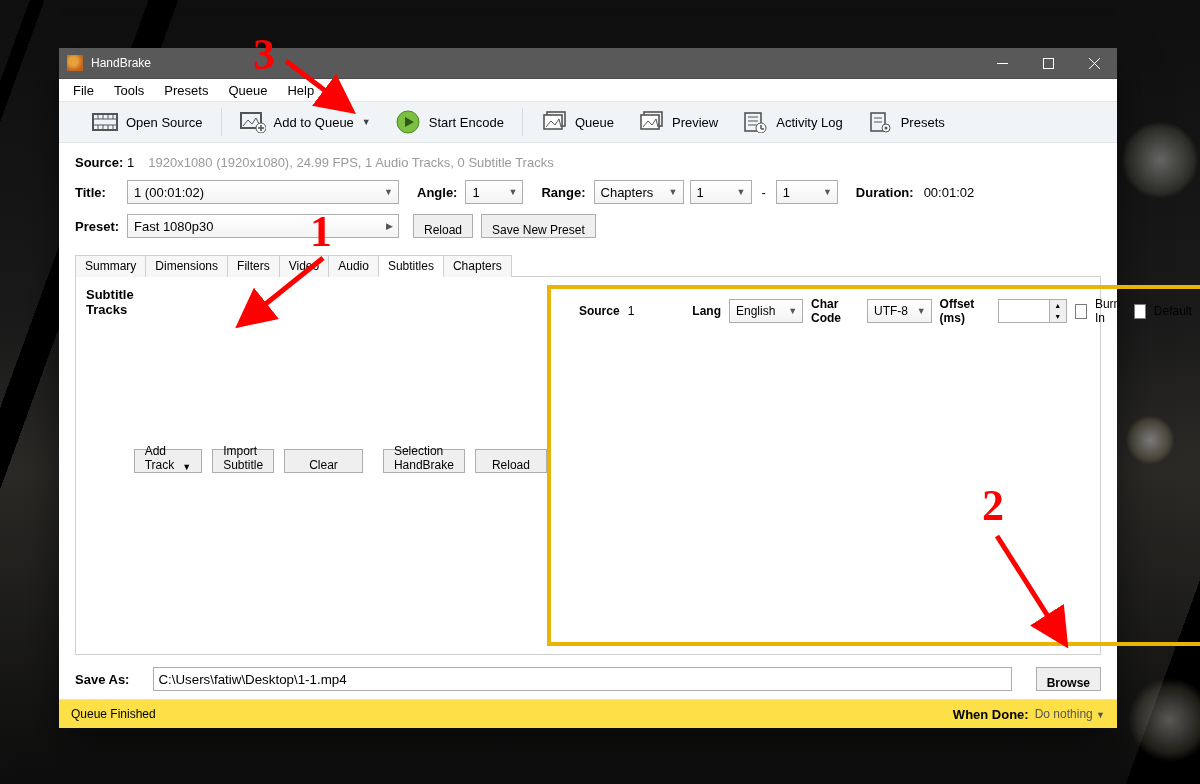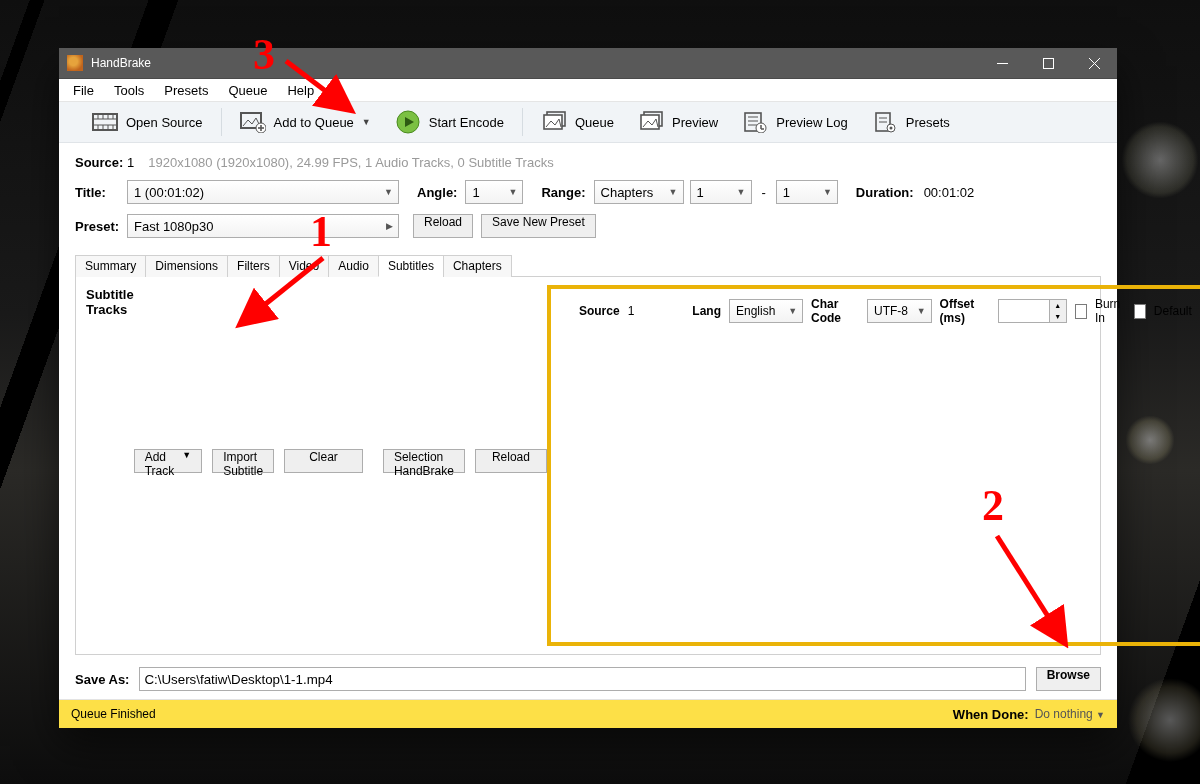--- a/index.html
+++ b/index.html
@@ -22,38 +22,38 @@
 .tb{display:flex;align-items:center;gap:8px;padding:0 8px;height:40px;color:#000}
 .tb .lab{font-size:13px}
 .sep{width:1px;height:28px;background:#d6dce1;margin:0 2px}
 .ticon{width:26px;height:24px;display:flex;align-items:center;justify-content:center}
 .content{flex:1;padding:12px 16px 0 16px;display:flex;flex-direction:column}
 .row{display:flex;align-items:center;margin-bottom:10px}
 .lbl{font-weight:600;font-size:13px}
 .gray{color:#9a9a9a}
 .sel{border:1px solid #adadad;background:linear-gradient(#fff,#f3f3f3);height:22px;display:flex;align-items:center;padding:0 6px;position:relative}
 .sel .car{position:absolute;right:5px;top:50%;transform:translateY(-50%);font-size:9px;color:#555}
-.btn{border:1px solid #adadad;background:#efefef;height:22px;padding:0 10px;display:flex;align-items:flex-start;font-size:12px}
+.btn{border:1px solid #adadad;background:#efefef;height:22px;padding:0 10px;display:flex;align-items:flex-end;font-size:12px}
 .tabs{display:flex;border-bottom:1px solid #d0d0d0;margin-top:6px}
 .tab{border:1px solid #d0d0d0;border-bottom:none;padding:3px 9px;font-size:12px;background:#f7f7f7;margin-right:-1px;position:relative;top:1px}
 .tab.active{background:#fff;border-bottom:1px solid #fff}
 .panel{border:1px solid #d0d0d0;border-top:none;flex:1;padding:8px 10px;display:flex;flex-direction:row;min-height:0}
 .subtitle-head{font-weight:600;font-size:13px;margin:2px 0 6px 0}
 .btnrow{display:flex;gap:10px;align-items:center;margin-bottom:10px}
 .btnrow .spacer{flex:1}
 .tracks{border:4px solid #eab308;flex:1;padding:8px 20px}
 .track{display:flex;align-items:center;gap:8px;font-size:12px}
 .track .lab{font-weight:600}
 .inp{border:1px solid #adadad;background:#fff;height:22px;padding:0 4px}
 .spin{display:flex}
 .spin .arrows{width:16px;display:flex;flex-direction:column;border:1px solid #adadad;border-left:none}
 .spin .arrows div{flex:1;background:#efefef;display:flex;align-items:center;justify-content:center;font-size:7px}
 .chk{width:13px;height:13px;border:1px solid #7a7a7a;background:#fff}
 .closex{width:18px;height:18px;border:2px solid #bdbdbd;border-radius:50%;display:flex;align-items:center;justify-content:center;color:#bdbdbd;font-size:11px;font-weight:bold}
-.saveas{display:flex;align-items:center;gap:10px;margin:12px 0 8px 0}
+.saveas{display:flex;align-items:center;gap:24px;margin:12px 0 8px 0}
 .saveas .inp{flex:1}
 .status{height:28px;border-top:1px solid #e3e3e3;background:#fde047;display:flex;align-items:center;padding:0 12px;font-size:12px}
 .status .spacer{flex:1}
 
 .ann{position:absolute;color:#f00;font-weight:900;font-family:Georgia,"Times New Roman",serif;pointer-events:none}
 .num{font-size:44px}
 .arrow{position:absolute;pointer-events:none}
 </style>
 </head>
 <body>
@@ -160,21 +160,21 @@
           <svg width="24" height="22">
             <rect x="2" y="2" width="16" height="18" fill="none" stroke="#555" stroke-width="1.6"></rect>
             <line x1="5" y1="6" x2="15" y2="6" stroke="#555"></line>
             <line x1="5" y1="10" x2="15" y2="10" stroke="#555"></line>
             <line x1="5" y1="14" x2="15" y2="14" stroke="#555"></line>
             <circle cx="18" cy="17" r="5" fill="#fff" stroke="#555"></circle>
             <line x1="18" y1="14" x2="18" y2="18" stroke="#555" stroke-width="1.5"></line>
             <line x1="18" y1="18" x2="21" y2="18" stroke="#555" stroke-width="1.5"></line>
           </svg>
         </span>
-      <span class="lab">Preview Log</span>
+      <span class="lab">Activity Log</span>
     </div>
     <div class="tb">
       <span class="ticon">
           <svg width="24" height="22">
             <rect x="3" y="2" width="14" height="18" fill="none" stroke="#555" stroke-width="1.6"></rect>
             <line x1="6" y1="7" x2="14" y2="7" stroke="#555"></line>
             <line x1="6" y1="11" x2="14" y2="11" stroke="#555"></line>
             <circle cx="18" cy="17" r="4" fill="#fff" stroke="#555"></circle>
             <circle cx="18" cy="17" r="1.5" fill="#555"></circle>
           </svg>

